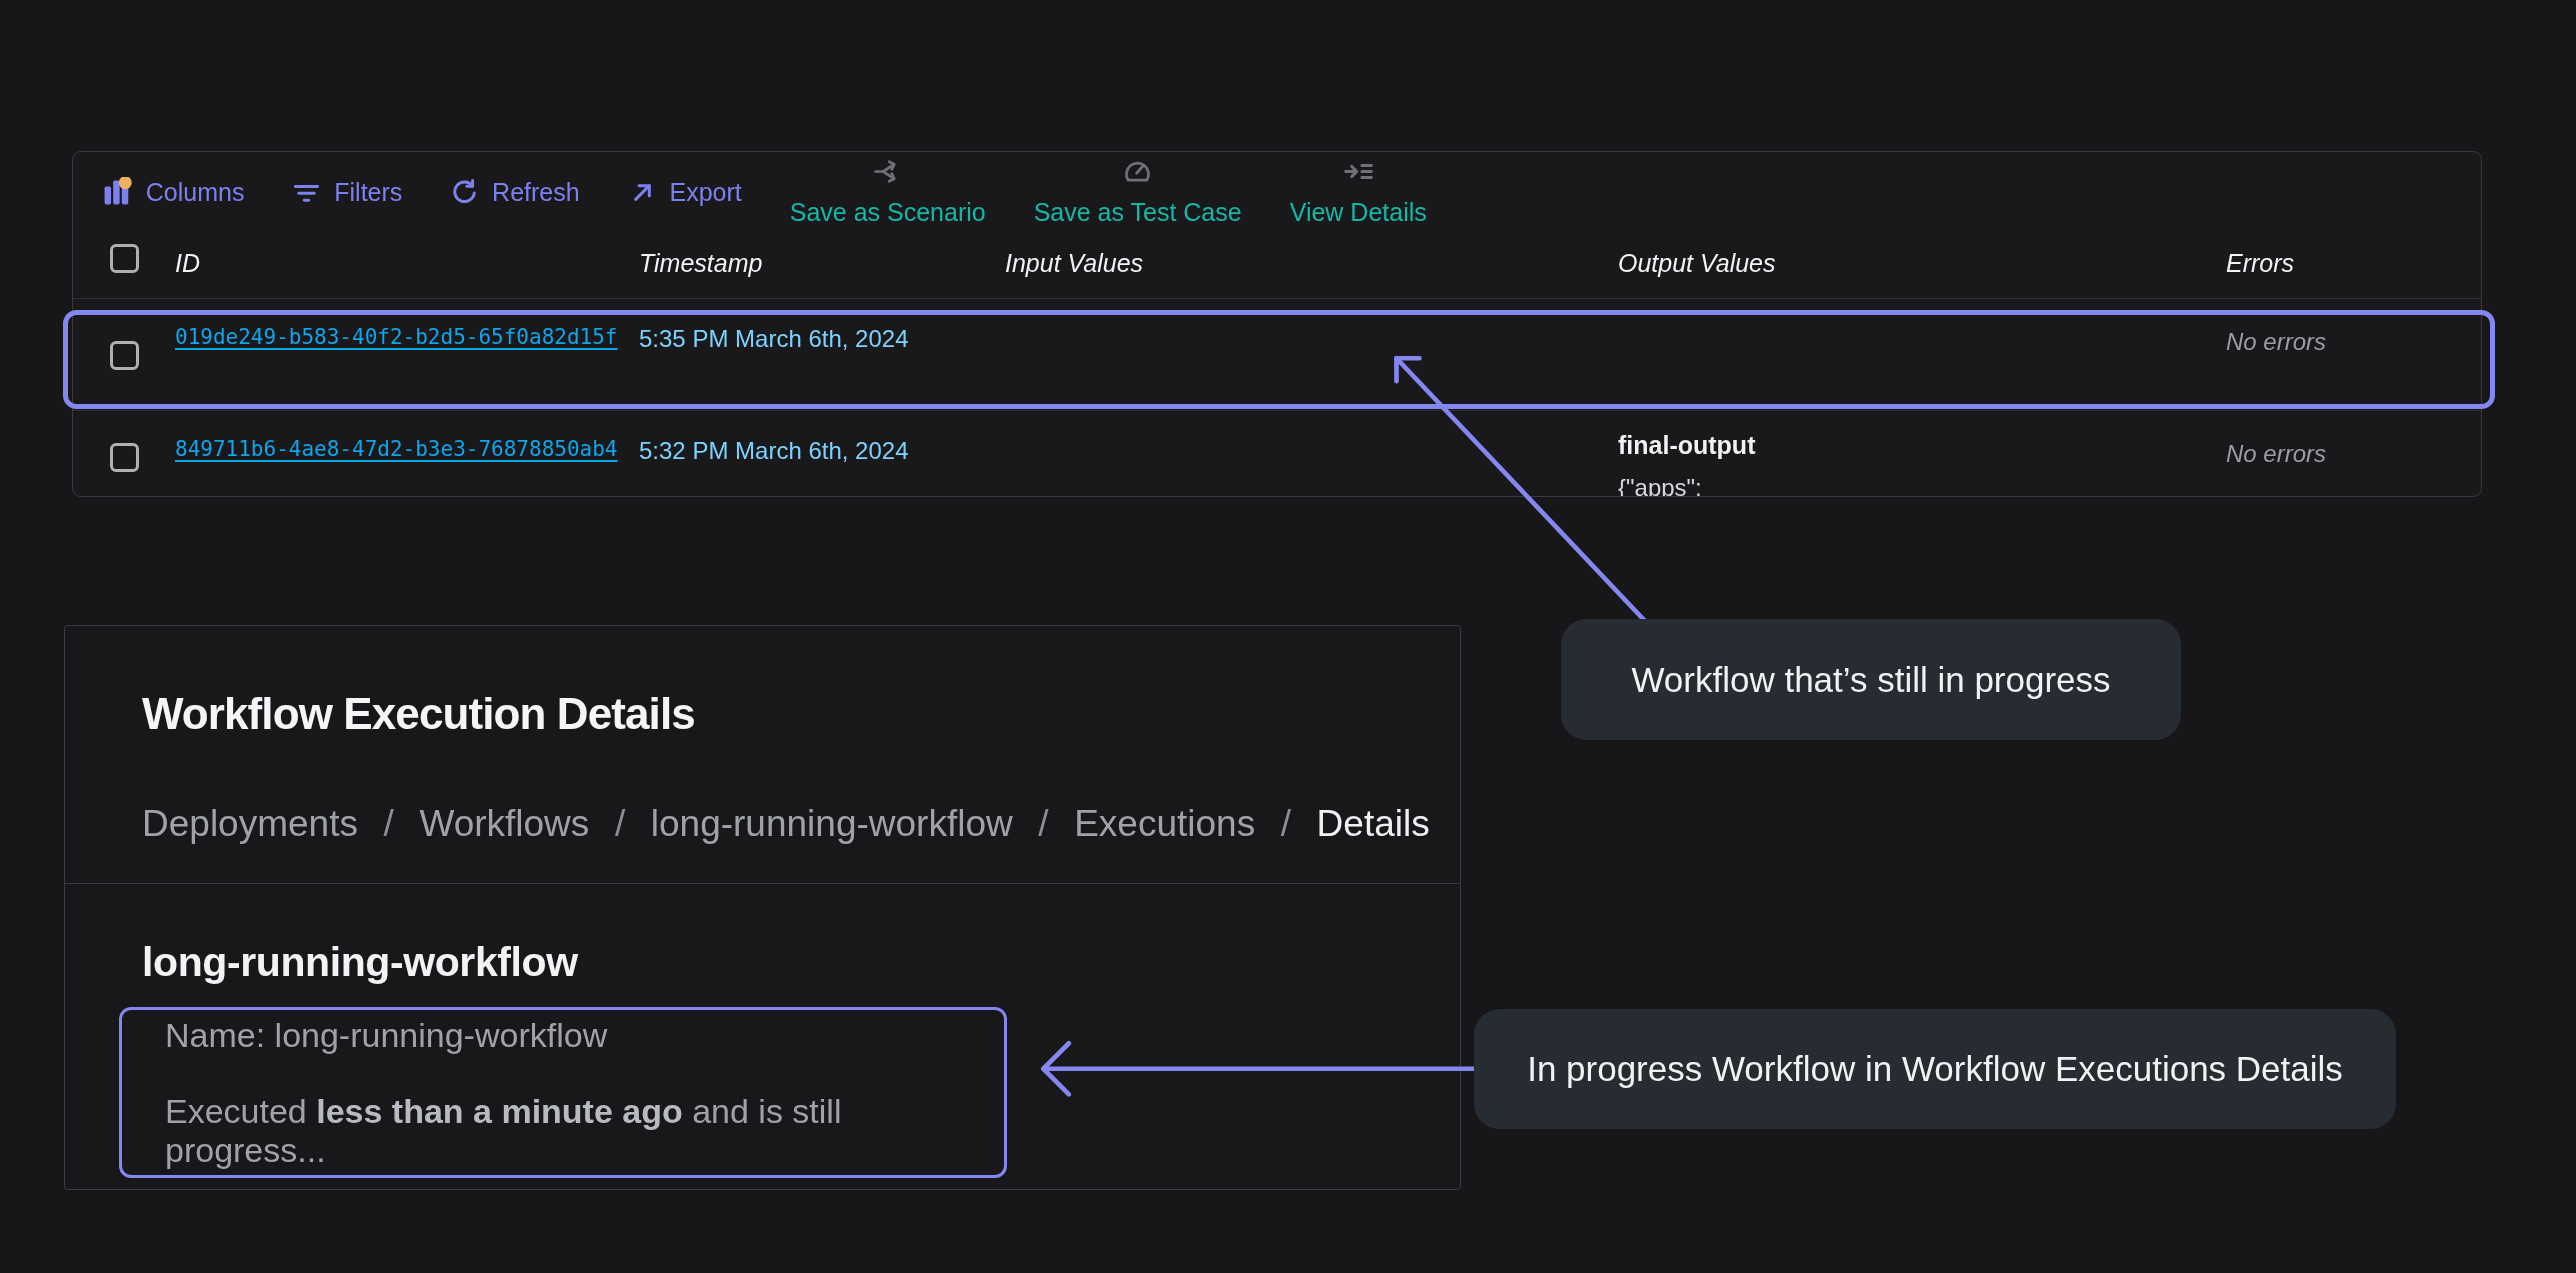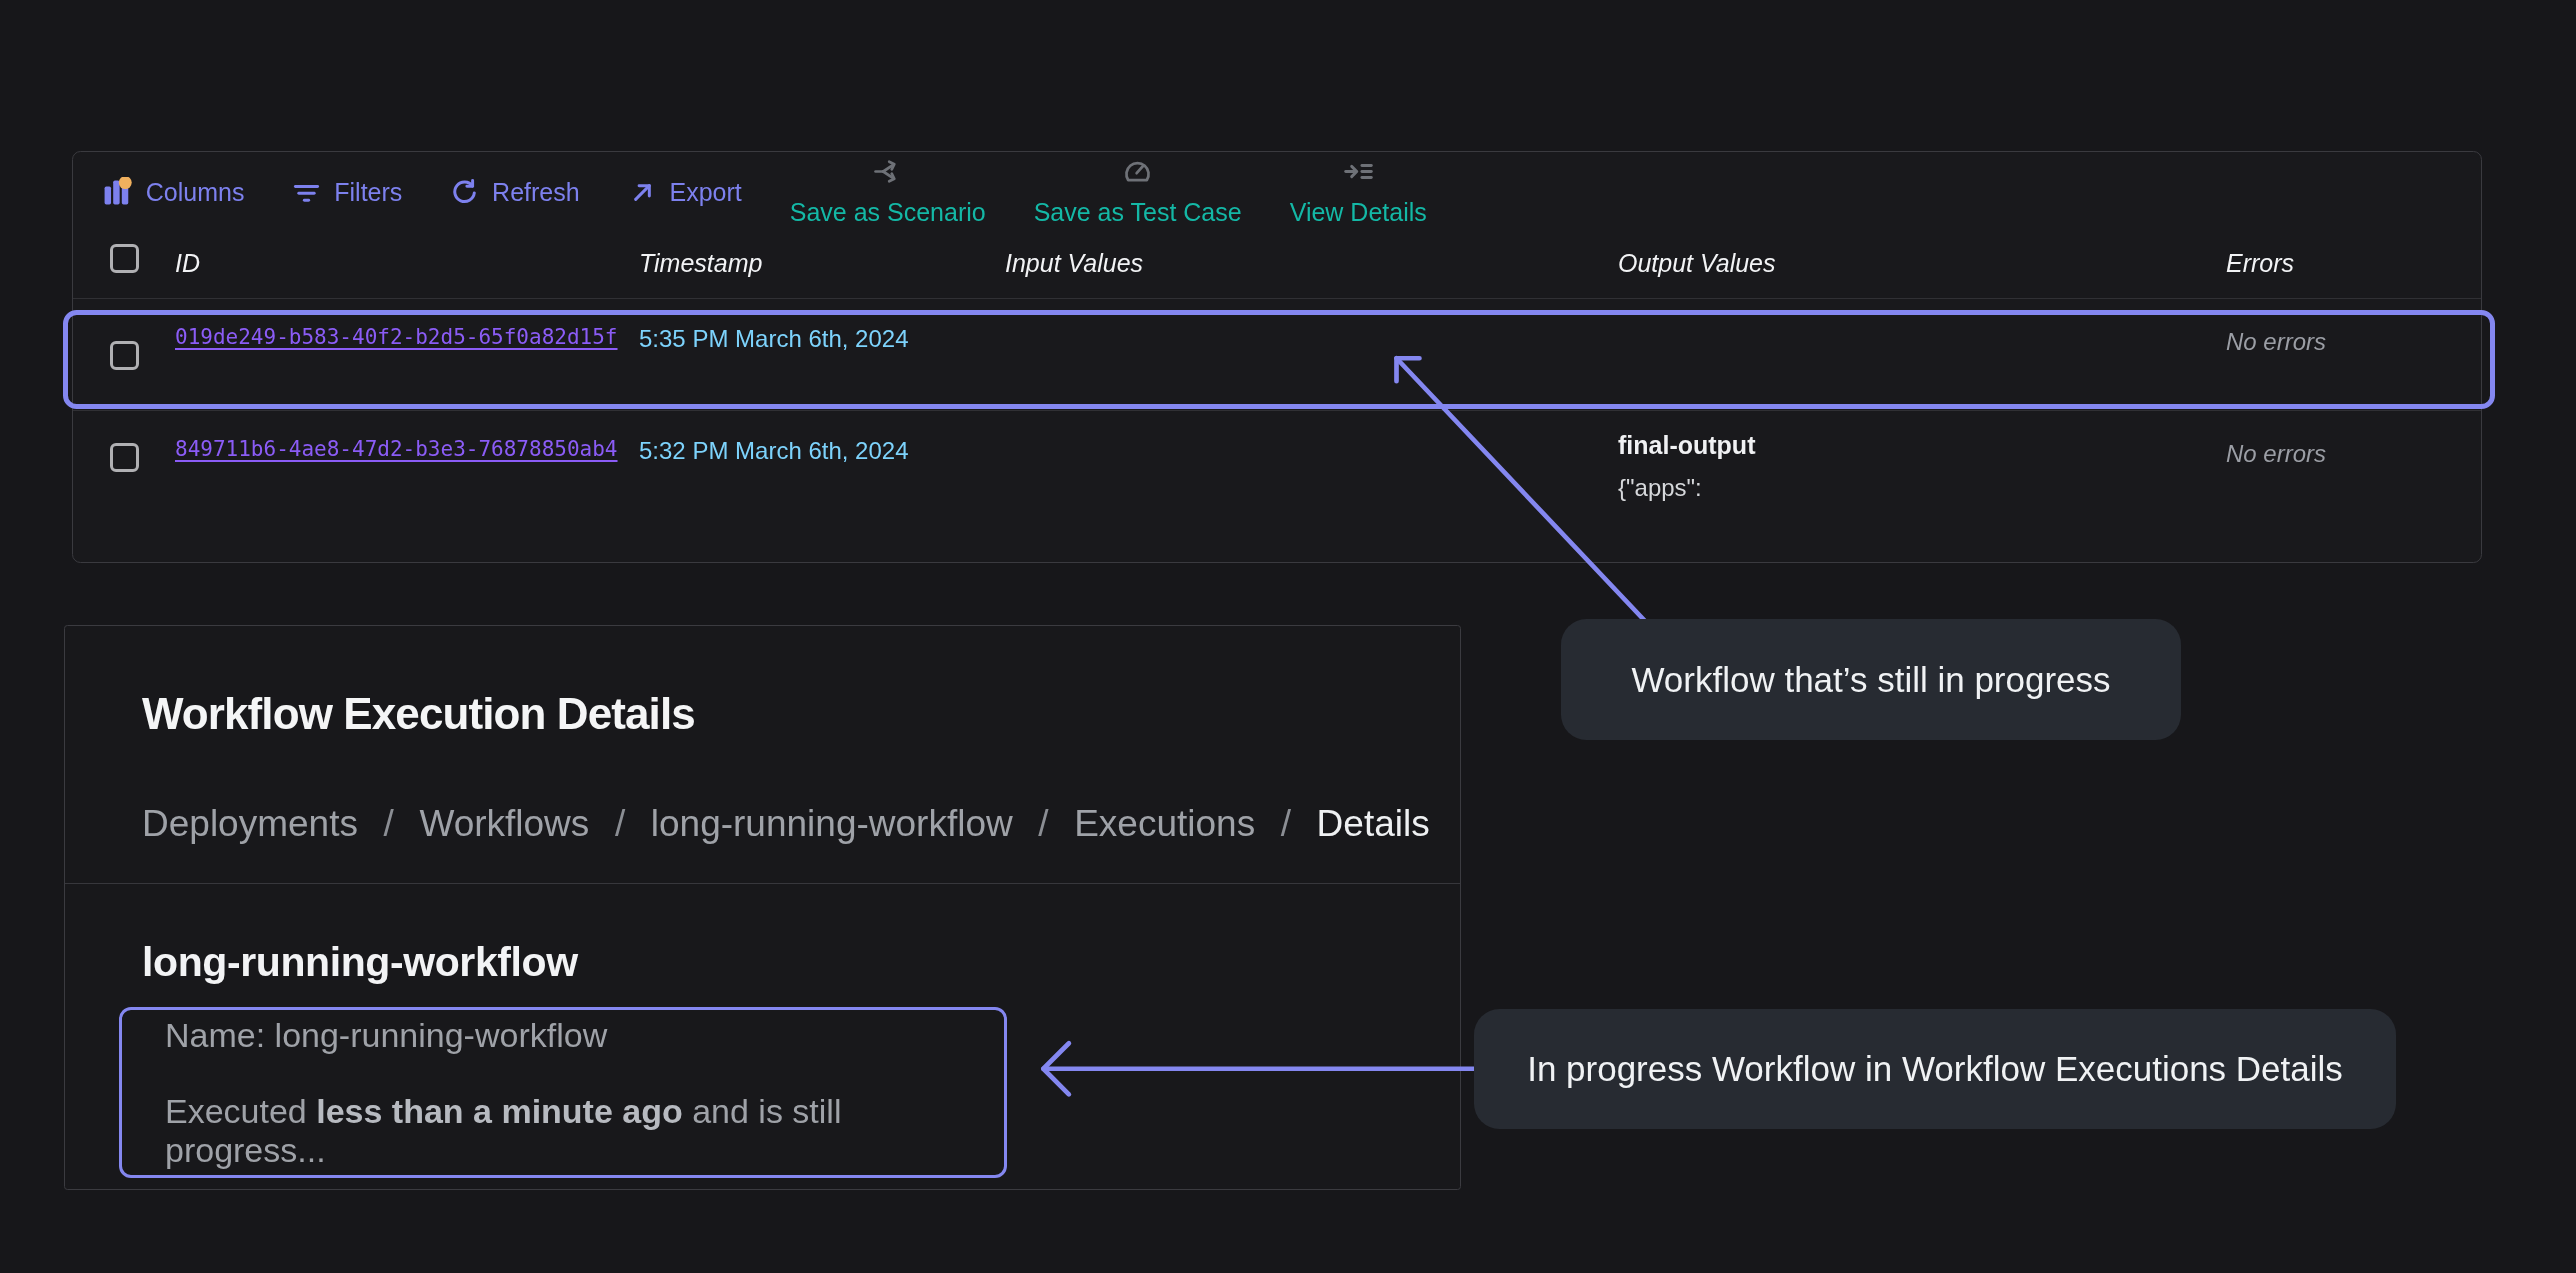--- a/index.html
+++ b/index.html
@@ -8,21 +8,21 @@
     background:#17171a;
     font-family:"Liberation Sans", sans-serif;
     color:#e9eaec;
     overflow:hidden;
     position:relative;
   }
   .page { position:absolute; inset:0; }
 
   
   .table-panel {
-    position:absolute; left:72px; top:151px; width:2410px; height:412px;
+    position:absolute; left:72px; top:151px; width:2410px; height:346px;
     border:1.7px solid #3a3a3f; border-radius:8.5px;
     background:#19191c; overflow:hidden; z-index:1;
   }
   .toolbar {
     height:80px; display:flex; align-items:center;
     padding-left:29px; gap:48px;
   }
   .tbtn {
     display:flex; align-items:center; gap:12.8px;
     background:none; border:none; cursor:pointer;
@@ -51,21 +51,21 @@
   .cb-cell { padding-top:0; display:flex; justify-content:center; }
   .checkbox {
     width:29px; height:29px; border:3px solid #b0b0b3; border-radius:6px;
     background:transparent;
   }
   .thead .checkbox { margin-top:12px; }
   .row-1 .checkbox { margin-top:42px; }
   .row-2 .checkbox { margin-top:32px; }
   .id-link {
     font-family:"DejaVu Sans Mono", monospace;
-    font-size:21px; color:#8b5cf6; text-decoration:underline;
+    font-size:21px; color:#0ea5e9; text-decoration:underline;
     text-underline-offset:4.3px; white-space:nowrap;
   }
   .ts { font-size:24px; color:#7dd3fc; white-space:nowrap; }
   .errors { font-size:24px; font-style:italic; color:#9b9ea5; padding-top:29px; }
   .out-title { font-size:25px; font-weight:700; color:#f0f1f3; }
   .out-line { font-size:24px; color:#d6d8db; margin-top:13.6px; white-space:nowrap; }
   .row-2 .cell.output { padding-top:20.4px; }
 
   
   .row-highlight {

